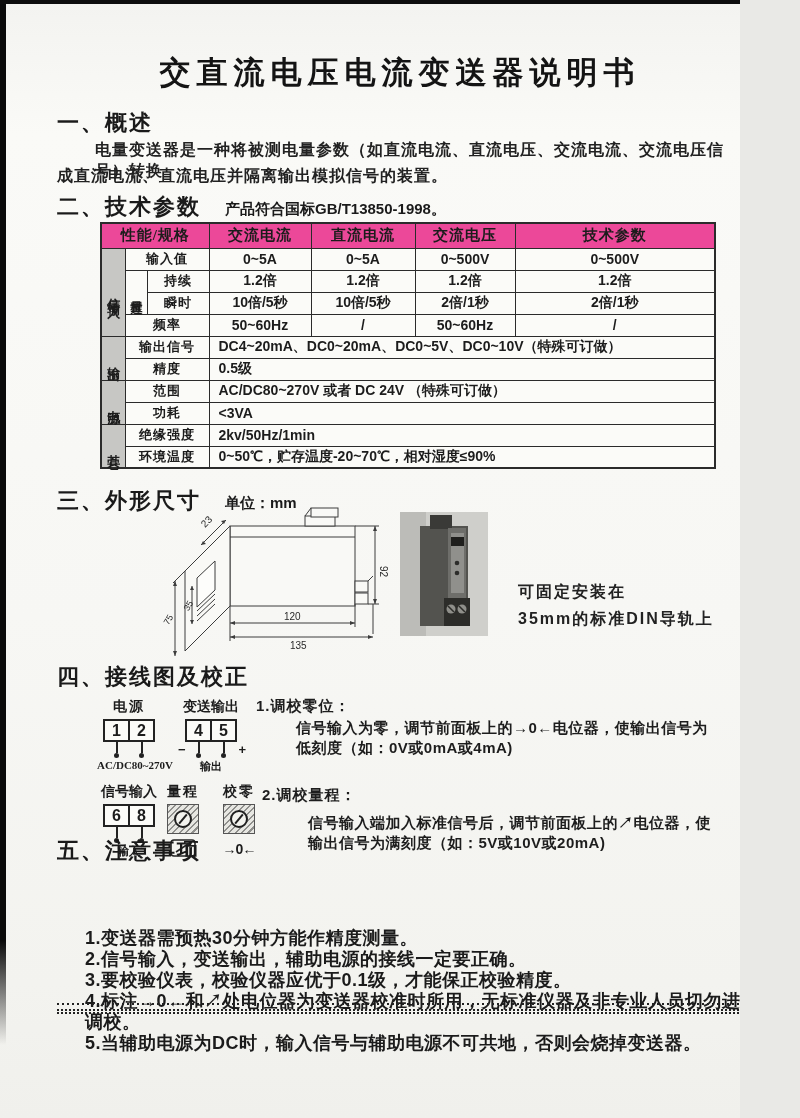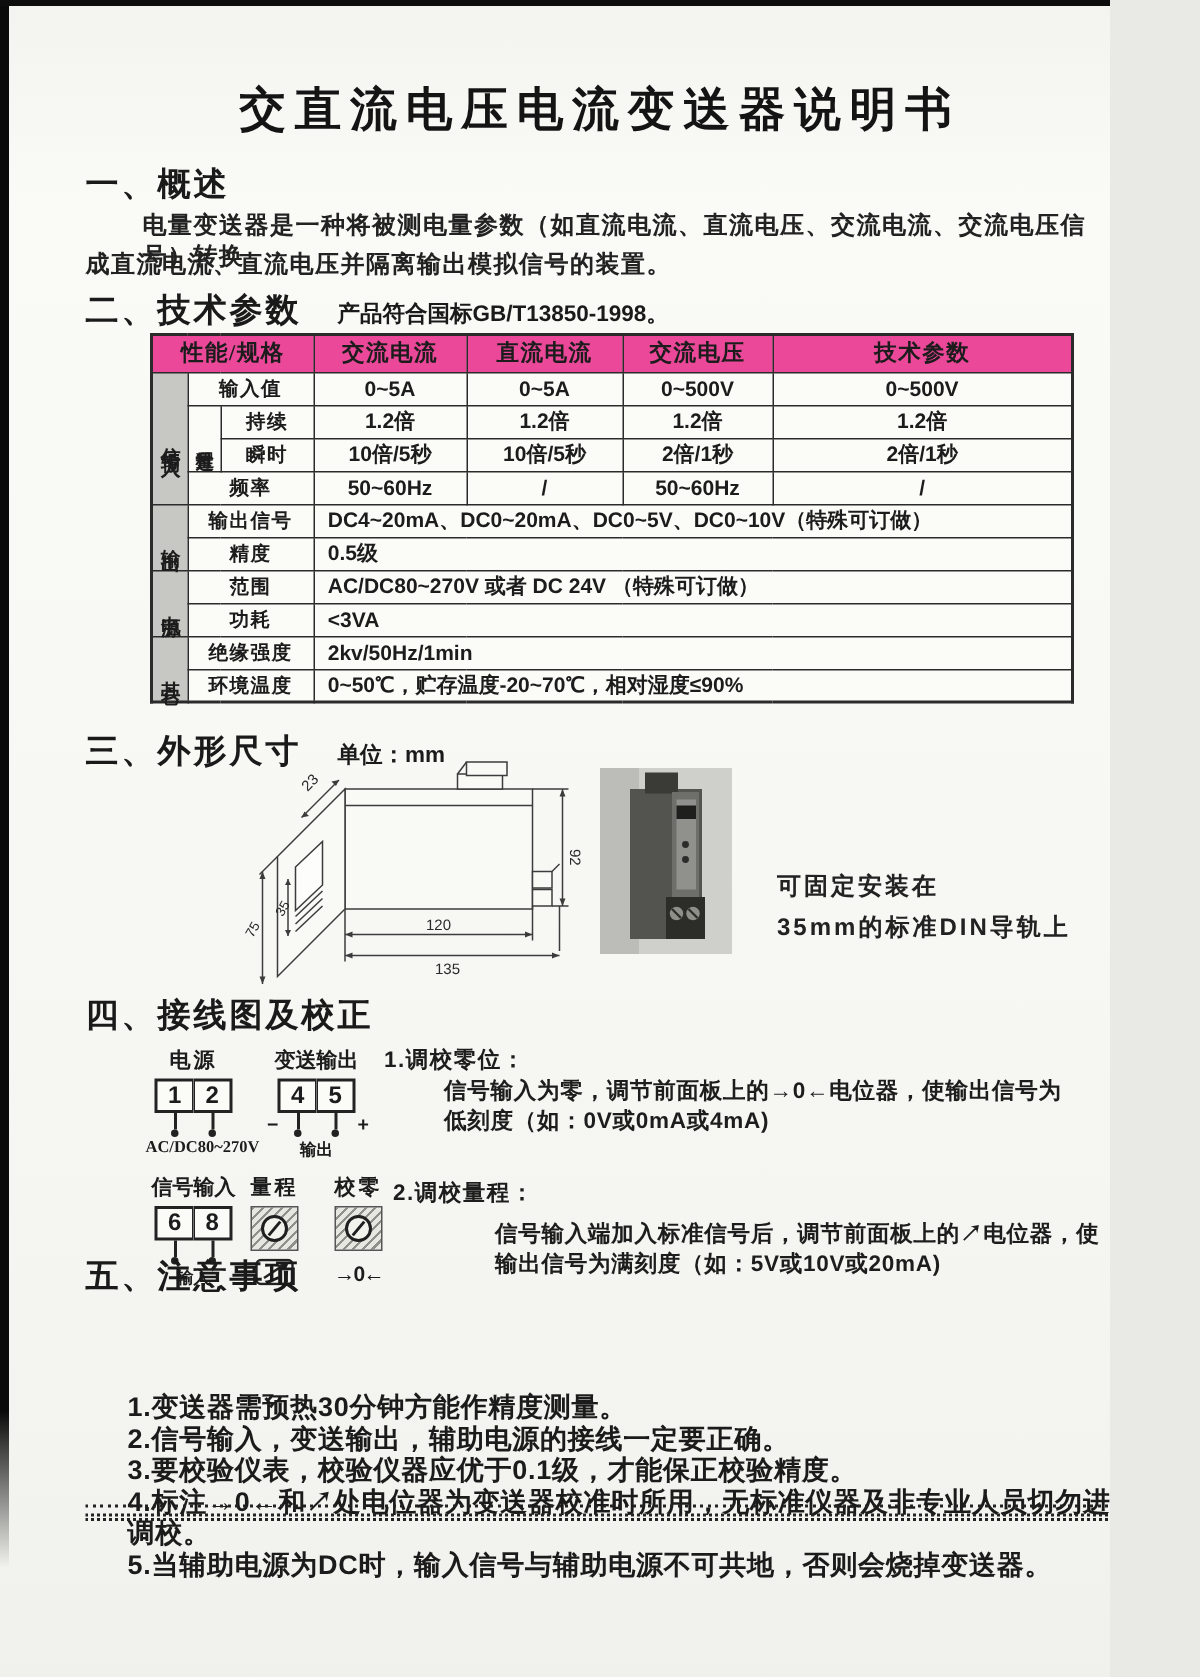--- a/index.html
+++ b/index.html
@@ -344,21 +344,21 @@
   <div class="tgroup" style="left:217px; top:783px; width:44px;">
     <div class="tg-label">校零</div>
     <div class="pot">
         <span class="pot-screw"></span>
       </div>
     <div class="zero-sym">→0←</div>
   </div>
 
   <div class="step" style="left:262px; top:786px;">
     <div class="step-title">2.调校量程：</div>
-    <div class="step-body" style="margin-left:68px; margin-top:8px;">
+    <div class="step-body" style="margin-left:46px; margin-top:8px;">
       <div>信号输入端加入标准信号后，调节前面板上的↗电位器，使</div>
       <div>输出信号为满刻度（如：5V或10V或20mA)</div>
     </div>
   </div>
 
   <h2 class="sec-head" style="top:836px; left:57px;">五、注意事项</h2>
   <ul class="notes" style="top:916px;">
     <li>1.变送器需预热30分钟方能作精度测量。</li>
     <li>2.信号输入，变送输出，辅助电源的接线一定要正确。</li>
     <li>3.要校验仪表，校验仪器应优于0.1级，才能保正校验精度。</li>

